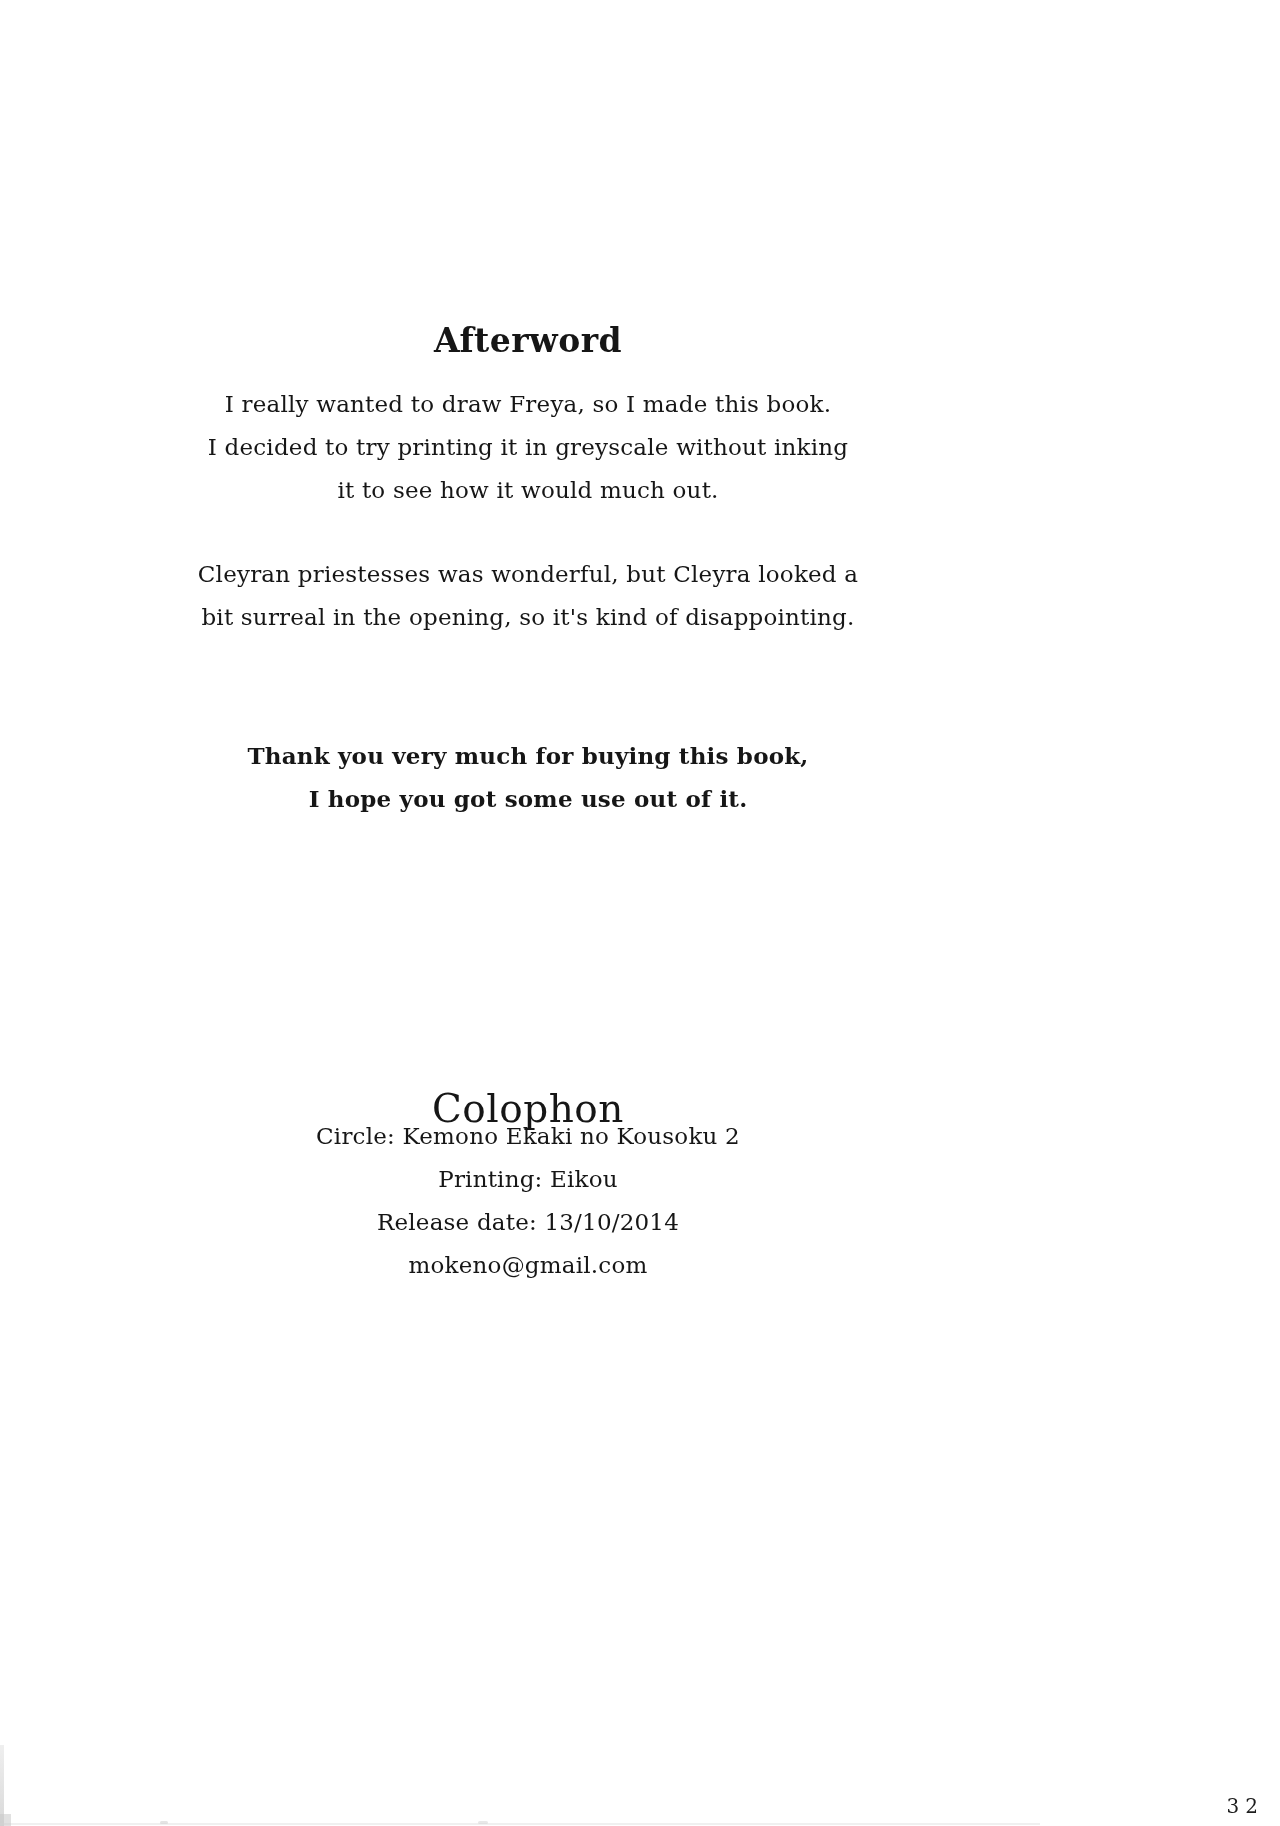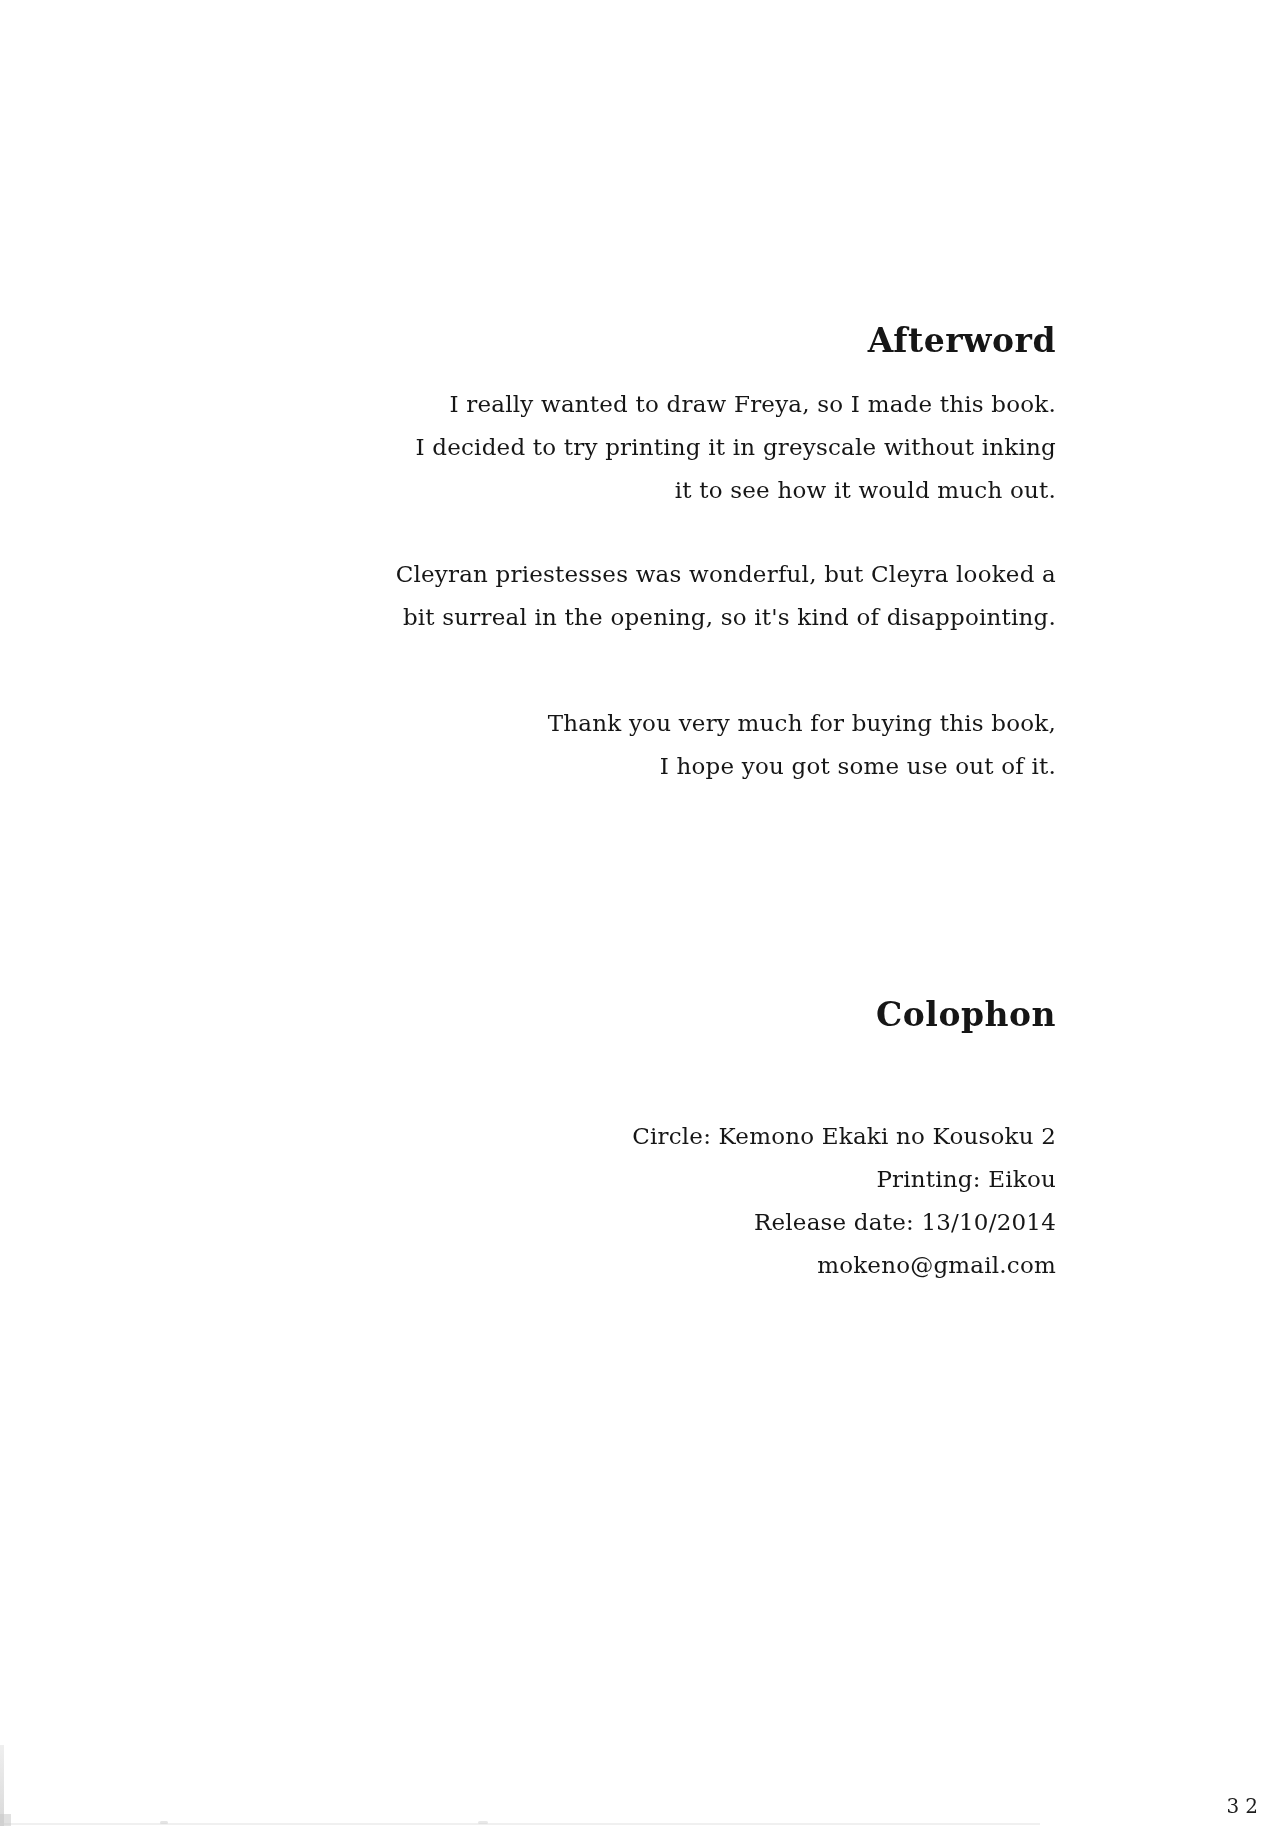--- a/index.html
+++ b/index.html
@@ -13,41 +13,41 @@
     height: 1826px;
     background: #ffffff;
     overflow: hidden;
     font-family: "DejaVu Serif", "Liberation Serif", serif;
     color: #161616;
   }
   .centered-block {
     position: absolute;
     left: 0;
     width: 1056px;
-    text-align: right;
+    text-align: center;
   }
   .afterword-title {
     top: 297px;
     font-size: 33px;
     font-weight: bold;
     line-height: 44px;
     letter-spacing: 0.5px;
   }
   .body-para {
     font-size: 23px;
     line-height: 43px;
     letter-spacing: 0.2px;
   }
   .para-1 { top: 383px; }
   .para-2 { top: 553px; }
-  .para-3 { top: 702px; }
+  .para-3 { top: 734px; font-weight: bold; }
   .colophon-title {
-    top: 966px;
-    font-size: 33px;
-    font-weight: bold;
+    top: 1055px;
+    font-size: 39px;
+    font-weight: normal;
     line-height: 44px;
     letter-spacing: 0.5px;
   }
   .colophon-block { top: 1103px; margin-top: 12px; }
   .page-number {
     position: absolute;
     right: 16px;
     bottom: 8px;
     font-size: 20px;
     letter-spacing: 6px;

